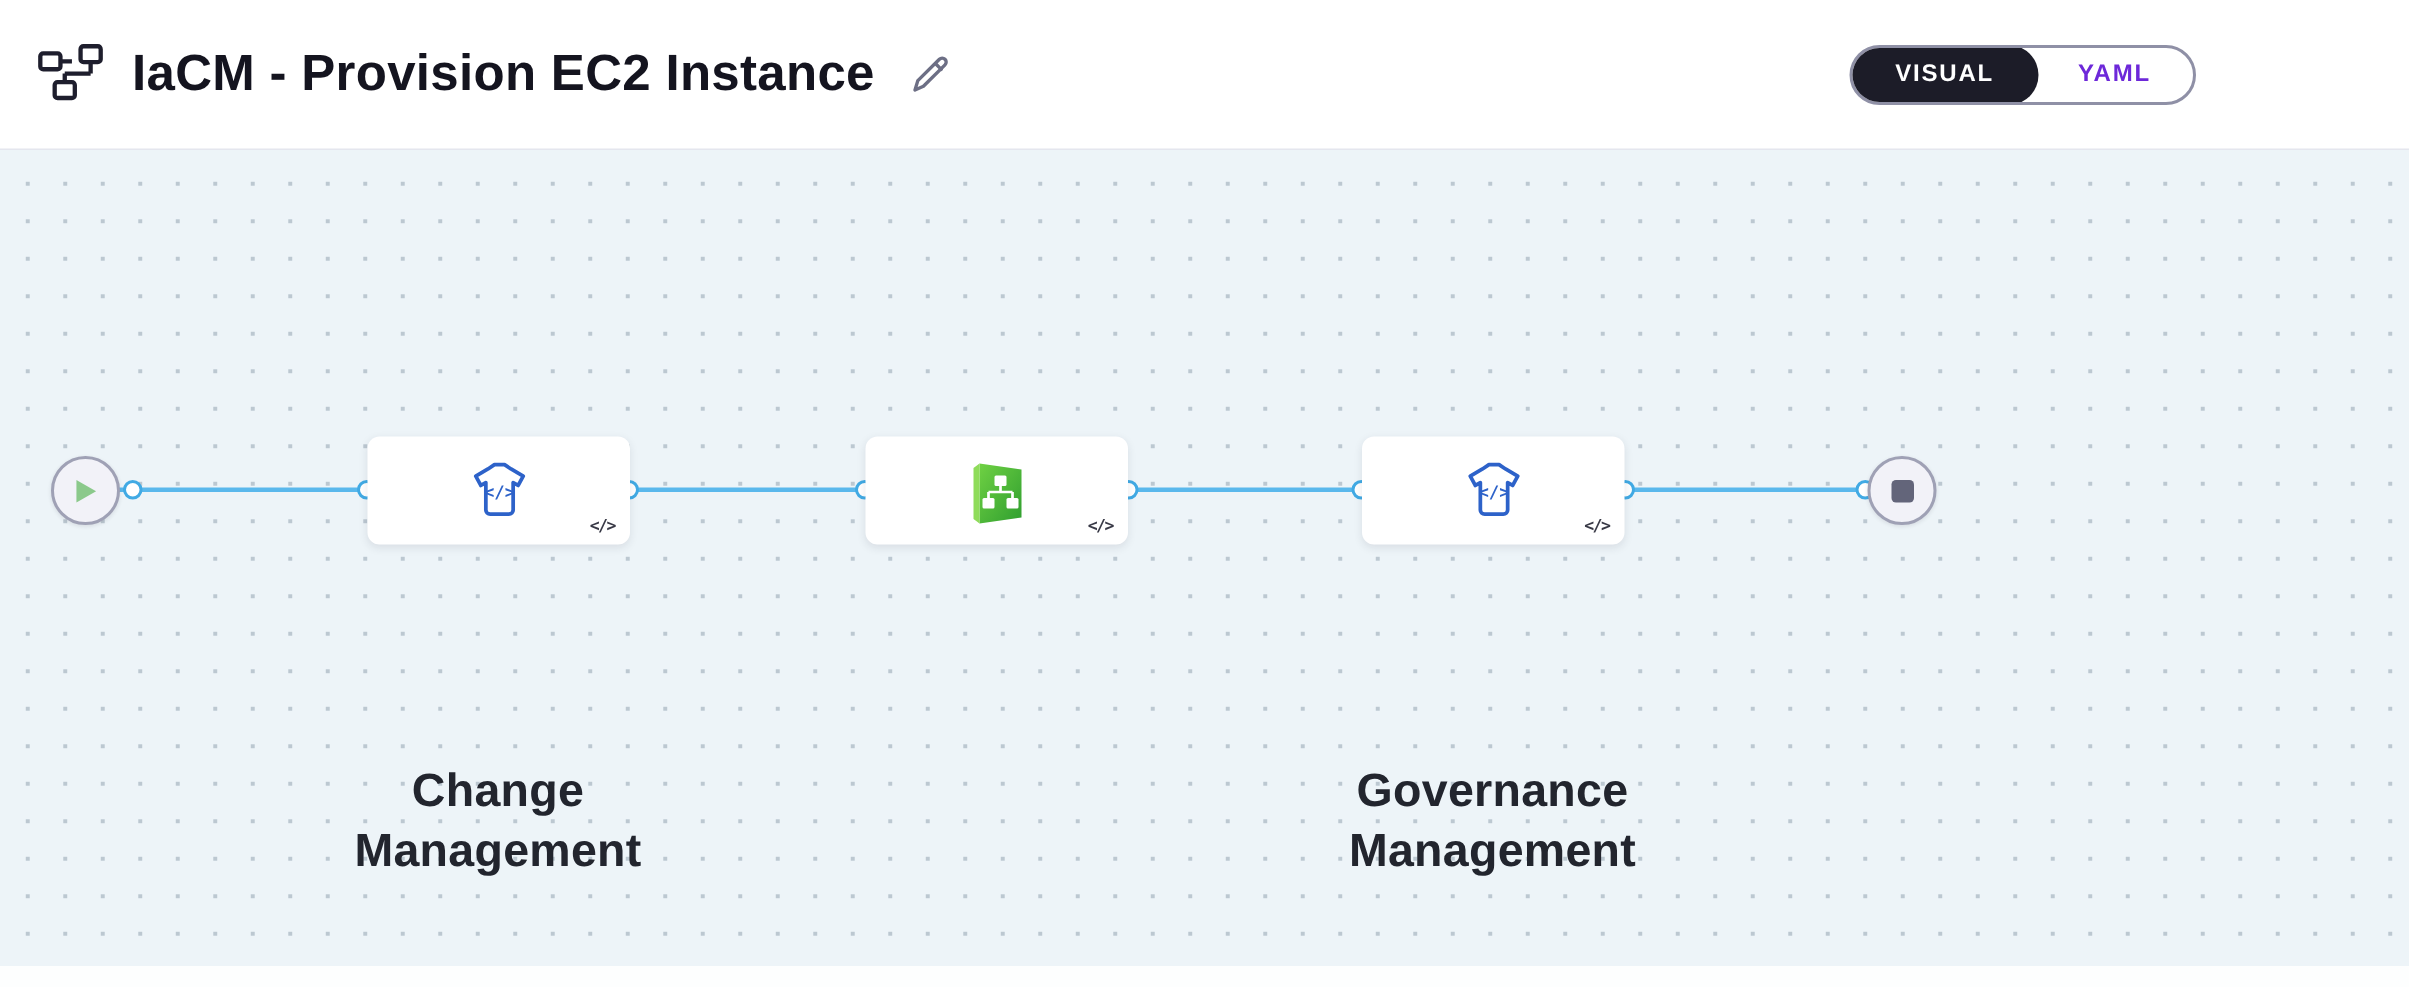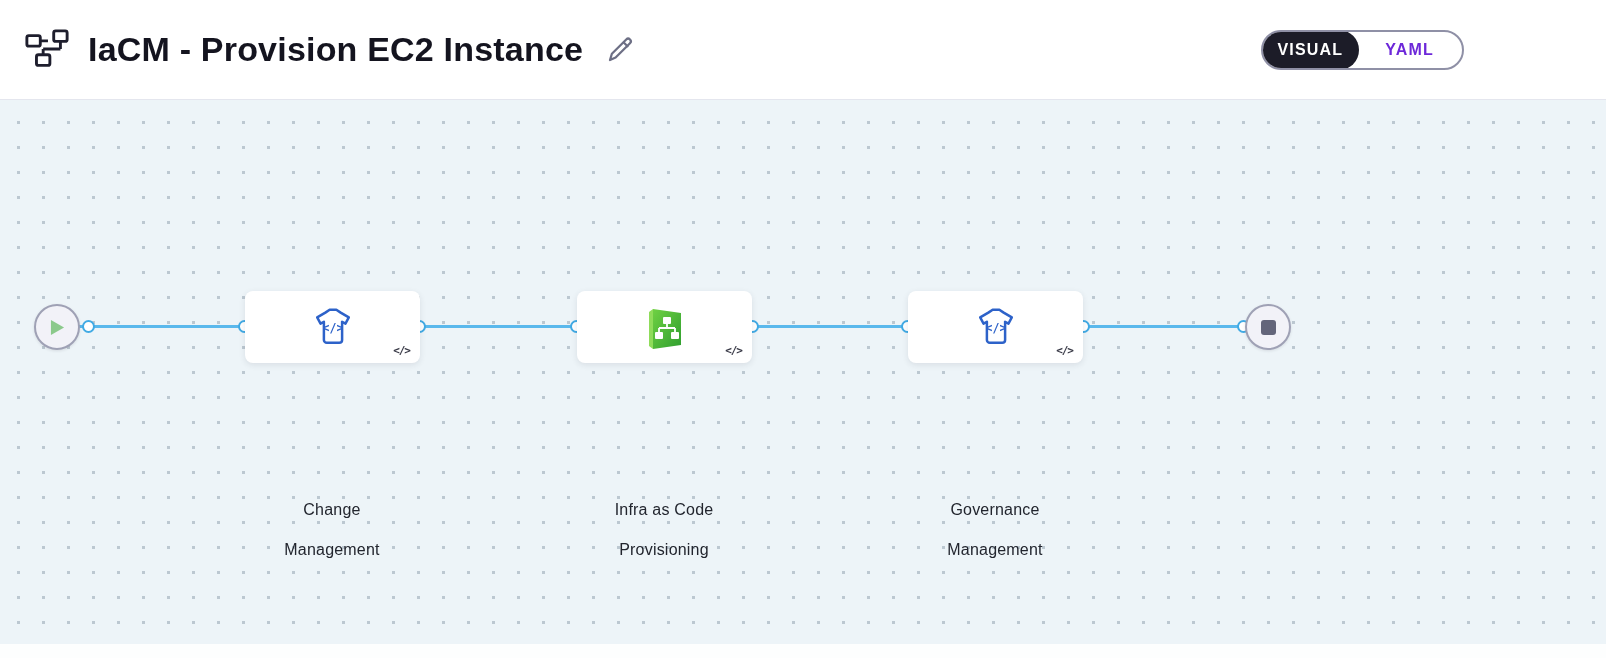--- a/index.html
+++ b/index.html
@@ -26,21 +26,21 @@
     margin-right:106px;
   }
   .toggle button{
     font-family:"Liberation Sans", sans-serif;
     border:none;background:transparent;height:100%;
     font-size:16px;font-weight:700;letter-spacing:1.2px;cursor:pointer;
     padding:0 28px;color:#6d28d9;
   }
   .toggle button.active{
     background:#1c1c28;color:#ffffff;border-radius:20px;
-    padding:0 16px;height:40px;margin:-2px;
+    padding:0 30px;height:40px;margin:-2px;
   }
 
   
   .canvas{
     position:absolute;left:0;top:100px;width:1606px;height:544px;
     background-color:#edf4f8;
     background-image:radial-gradient(#bcc8d1 1.6px, transparent 1.6px);
     background-size:25px 25px;
     background-position:6px 10px;
   }
@@ -68,23 +68,23 @@
   .stage-card{
     position:absolute;top:191px;width:175px;height:72px;border-radius:8px;
     background:#ffffff;box-shadow:0 2px 6px rgba(40,41,61,.10);
     display:flex;align-items:center;justify-content:center;cursor:pointer;
   }
   .code-badge{
     position:absolute;right:10px;bottom:6px;font-size:11px;font-weight:700;
     color:#383946;font-family:"DejaVu Sans Mono", monospace;letter-spacing:-1px;
   }
   .stage-label{
-    position:absolute;top:390px;transform:translateX(-50%);
-    font-size:16px;color:#22252e;text-align:center;line-height:40px;
-    white-space:pre-line;letter-spacing:.2px;
+    position:absolute;top:407px;transform:translateX(-50%);
+    font-size:31px;color:#22252e;text-align:center;line-height:40px;
+    white-space:pre-line;letter-spacing:.2px;font-weight:bold;
   }
 </style>
 </head>
 <body>
 
 <div class="app">
 
   <header class="topbar">
     <span class="pipeline-icon">
       <svg viewBox="0 0 48 48" width="46" height="46" fill="none" stroke="#1e1e2d" stroke-width="3" stroke-linejoin="round">
@@ -156,22 +156,20 @@
           <polygon points="12,6 40,10 40,42 12,46" fill="url(#iacGrad)"></polygon>
           <polygon points="12,6 8,9 8,43 12,46" fill="#8fdc5a"></polygon>
           <rect x="22" y="14" width="8" height="7" rx="1" fill="#ffffff"></rect>
           <path d="M26 21 v4 M18 25 h16 M18 25 v4 M34 25 v4" stroke="#ffffff" stroke-width="1.8" fill="none"></path>
           <rect x="14" y="29" width="8" height="7" rx="1" fill="#ffffff"></rect>
           <rect x="30" y="29" width="8" height="7" rx="1" fill="#ffffff"></rect>
         </svg>
       </span>
       <span class="code-badge">&lt;/&gt;</span>
     </div>
-    <div class="stage-label" style="left:664px;">Infra as Code
-Provisioning</div>
 
     <div class="stage-card" style="left:908px;">
       <span style="display:inline-flex;">
         <svg viewBox="0 0 48 48" width="46" height="46">
           <path d="M16 9 L20.5 6 H27.5 L32 9 L40.5 14 L37 20.5 L33.5 18.5 V37.5 a3 3 0 0 1 -3 3 H17.5 a3 3 0 0 1 -3 -3 V18.5 L11 20.5 L7.5 14 Z" fill="none" stroke="#2d62c9" stroke-width="2.6" stroke-linejoin="round"></path>
           <text x="24" y="29" text-anchor="middle" font-size="12" font-weight="bold" fill="#2d62c9" font-family="DejaVu Sans Mono, monospace">&lt;/&gt;</text>
         </svg>
       </span>
       <span class="code-badge">&lt;/&gt;</span>
     </div>

